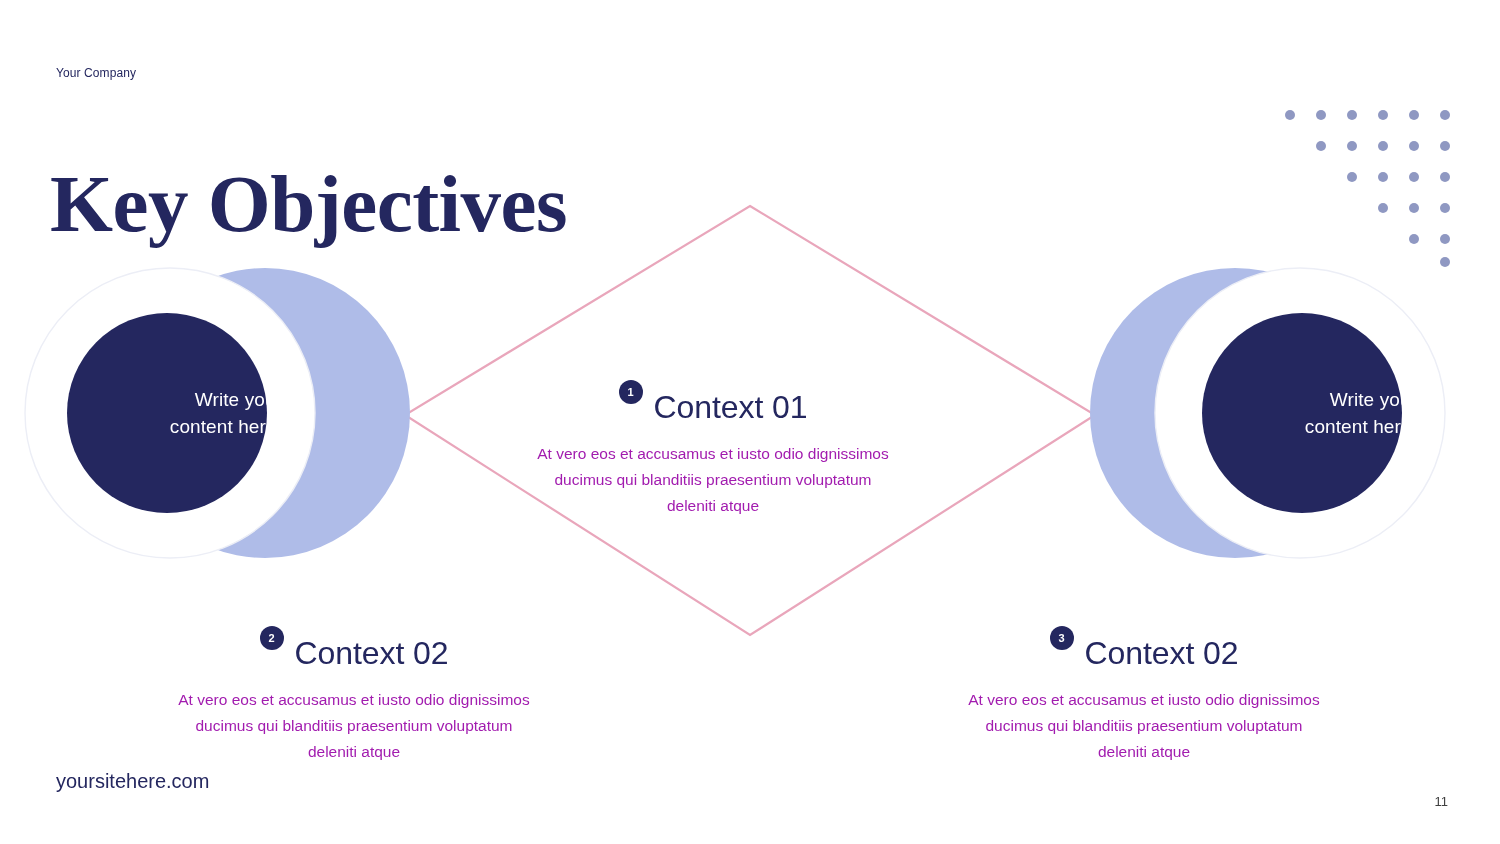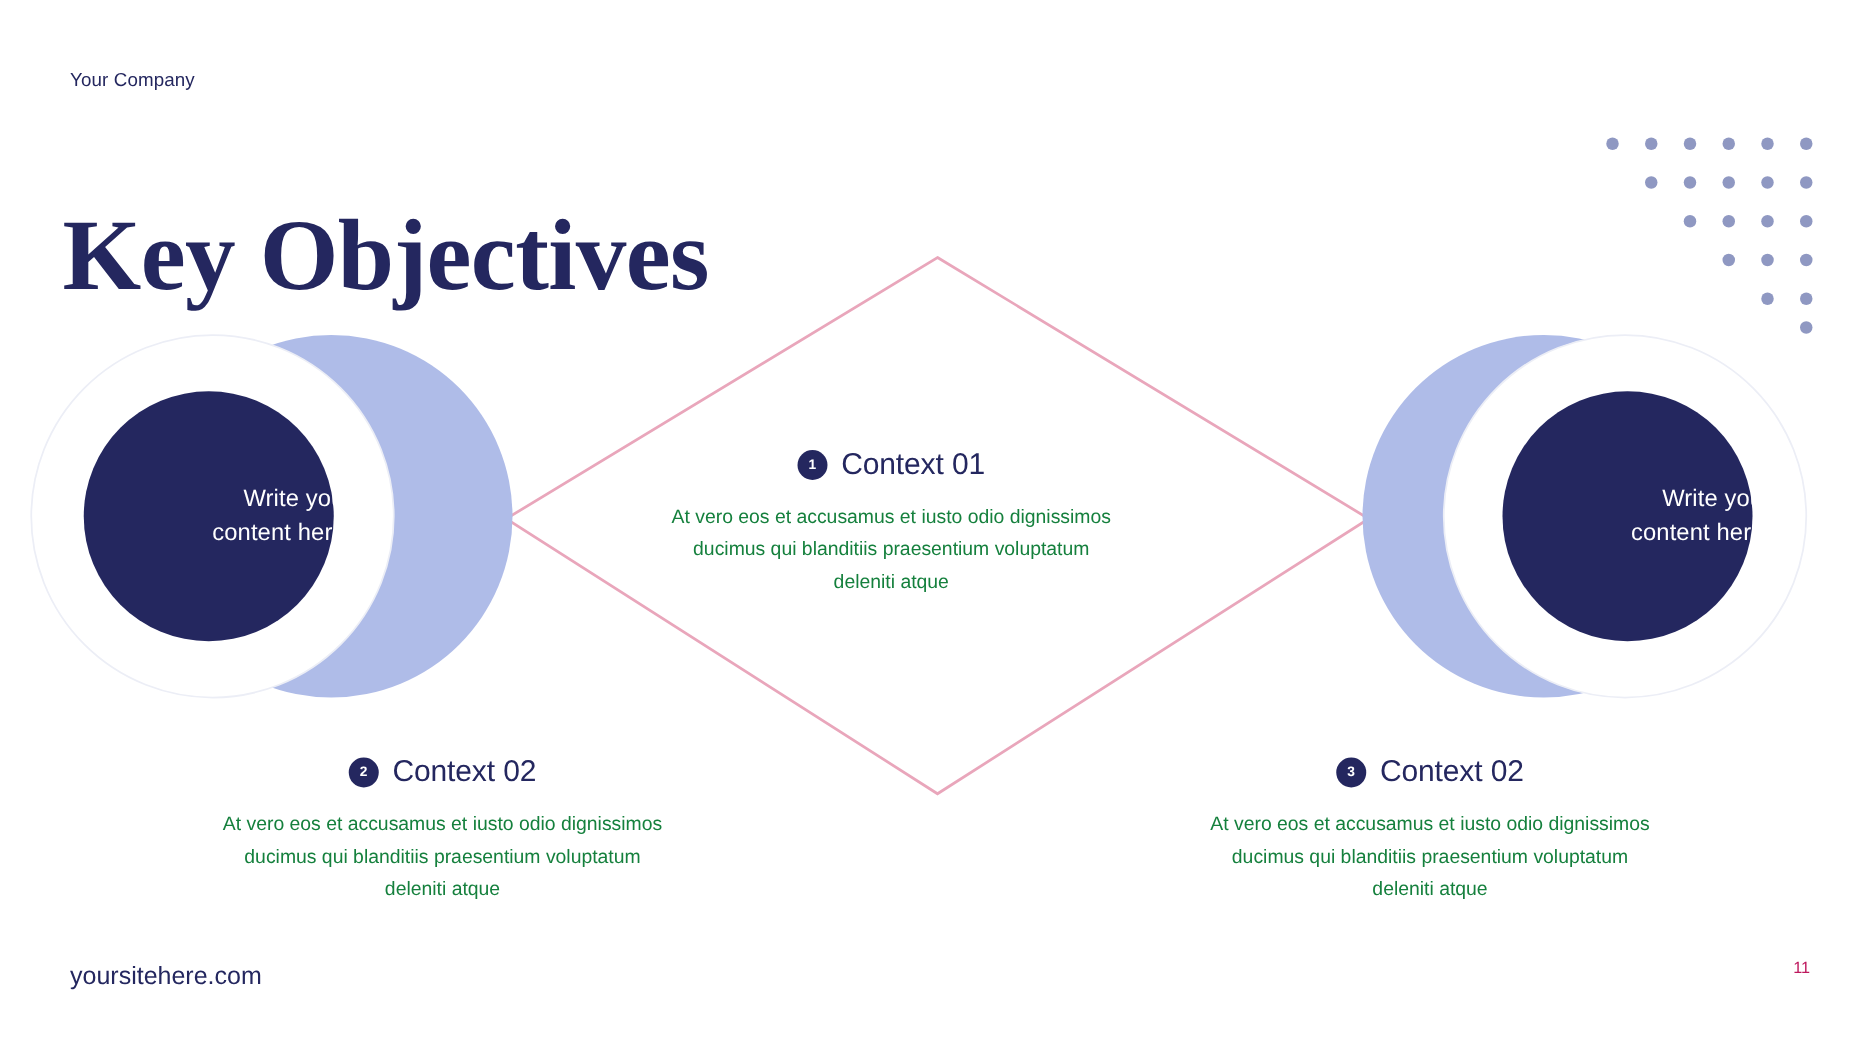--- a/index.html
+++ b/index.html
@@ -28,22 +28,22 @@
     pointer-events: none;
   }
   .layer-dots { z-index: 1; }
   .layer-diamond { z-index: 2; }
   .layer-circles { z-index: 3; }
 
   
   .company {
     position: absolute;
     left: 56px;
-    top: 56px;
-    font-size: 15px;
+    top: 66px;
+    font-size: 12px;
     font-weight: 400;
     color: #24275f;
     letter-spacing: 0.1px;
     z-index: 6;
   }
   .title {
     position: absolute;
     left: 50px;
     top: 108px;
     font-family: "Liberation Serif", "DejaVu Serif", serif;
@@ -92,51 +92,52 @@
     color: #ffffff;
     font-size: 11px;
     font-weight: 700;
     display: flex;
     align-items: center;
     justify-content: center;
     flex: 0 0 auto;
     line-height: 1;
   }
   .ctx-title {
-    font-size: 24px;
+    font-size: 32px;
     font-weight: 500;
     color: #24275f;
     letter-spacing: -0.1px;
     white-space: nowrap;
+    margin-top: 31px;
   }
   .ctx-body {
     font-size: 15.5px;
     line-height: 1.68;
-    color: #15803d;
+    color: #a21caf;
     font-weight: 400;
   }
   .ctx-1 { left: 533px; top: 358px; }
   .ctx-2 { left: 174px; top: 604px; }
   .ctx-3 { left: 964px; top: 604px; }
 
   
   .site {
     position: absolute;
     left: 56px;
     top: 770px;
     font-size: 20px;
     color: #24275f;
     z-index: 6;
   }
   .pageno {
     position: absolute;
     right: 52px;
-    top: 766px;
+    top: 794px;
     font-size: 13px;
-    color: #be185d;
+    color: #404040;
     z-index: 6;
   }
 </style>
 </head>
 <body>
 
 <div class="slide">
 
   <svg class="layer layer-dots" viewBox="0 0 1500 844">
     <g fill="#8f98c2">

